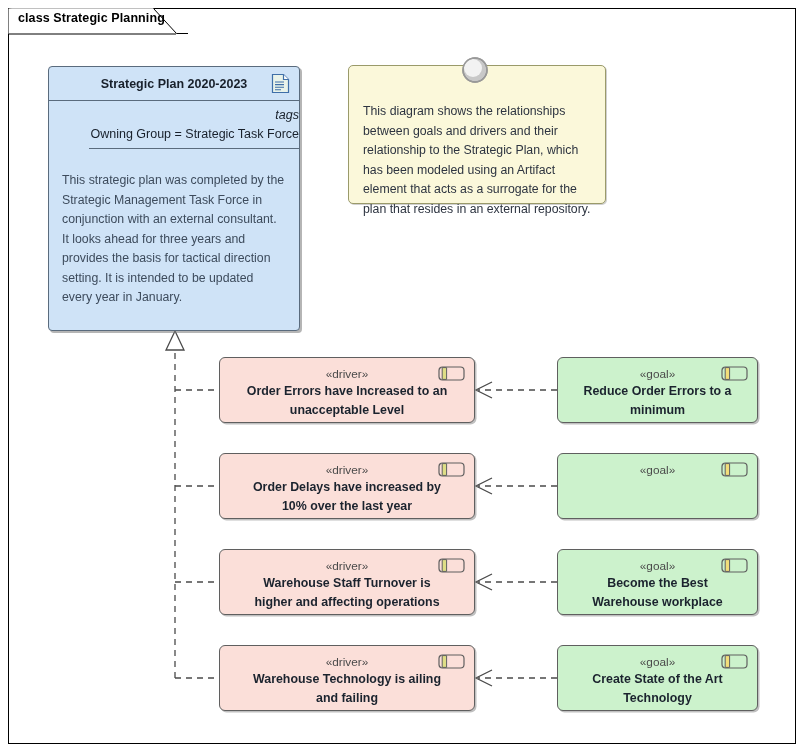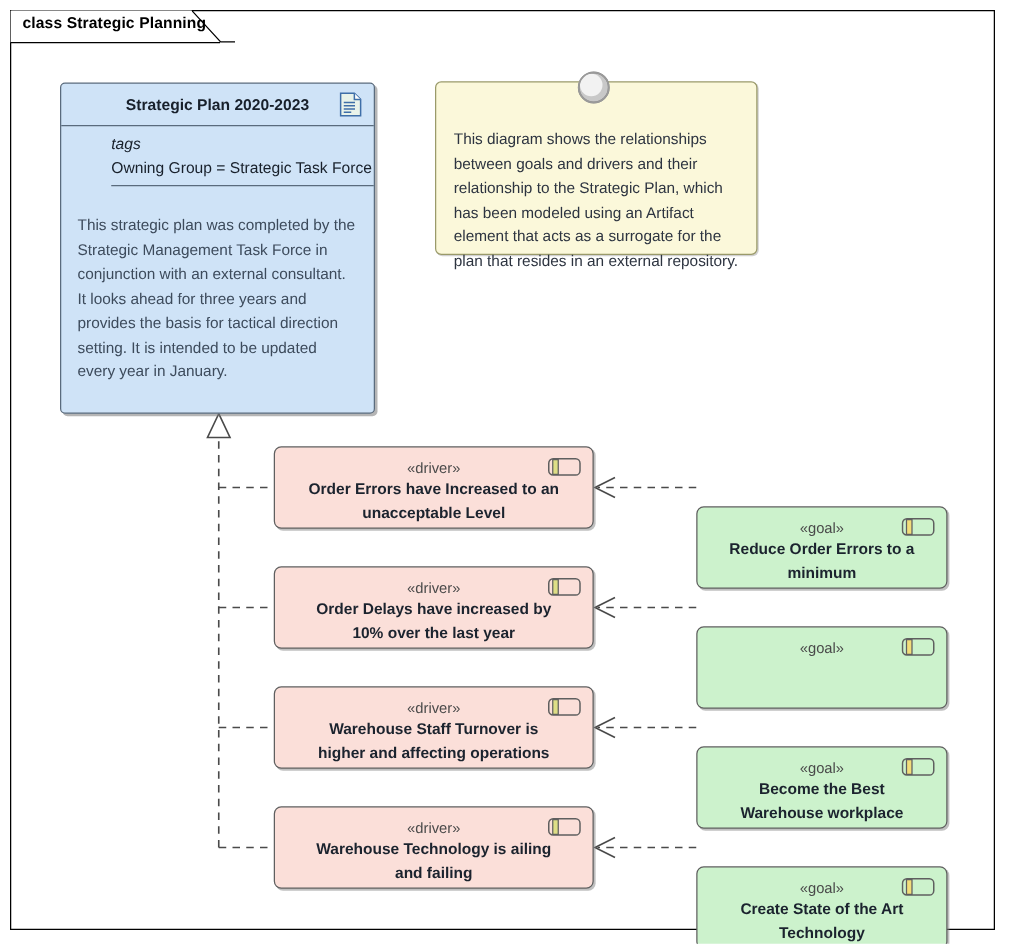--- a/index.html
+++ b/index.html
@@ -84,21 +84,21 @@
     position: absolute;
     right: 9px;
     top: 6px;
     width: 19px;
     height: 21px;
   }
   .artifact-tags {
     position: relative;
     height: 48px;
     border-bottom: 1px solid #5a6b7d;
-    text-align: left;
+    text-align: right;
     padding-top: 5px;
     box-sizing: border-box;
     margin-left: 40px;
   }
   .tags-word {
     font-size: 12.5px;
     font-style: italic;
     color: #18202b;
     line-height: 18px;
   }
@@ -153,21 +153,20 @@
     left: 219px;
     width: 256px;
     background: #fbdfd9;
     border: 1px solid #5f5f5f;
   }
   .goal {
     left: 557px;
     width: 201px;
     background: #ccf2cc;
     border: 1px solid #5f5f5f;
-    margin-top: 48px;
   }
   .stereo {
     font-size: 11.8px;
     color: #4a4a4a;
     line-height: 15px;
   }
   .motiv-name {
     font-size: 12.4px;
     font-weight: bold;
     color: #1b232e;

